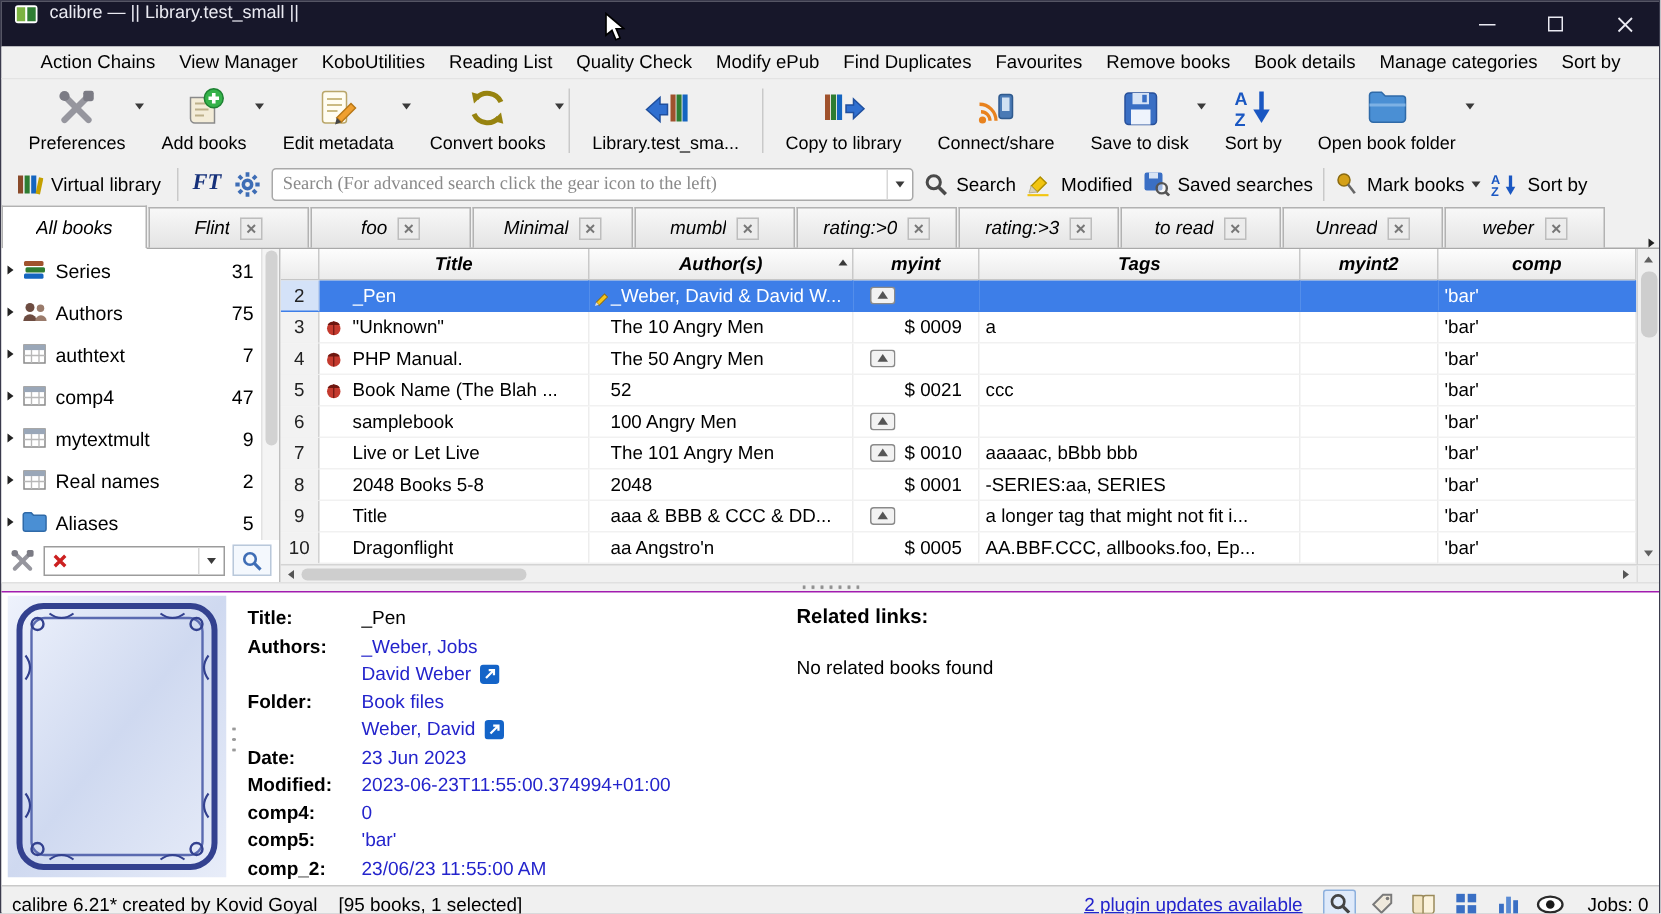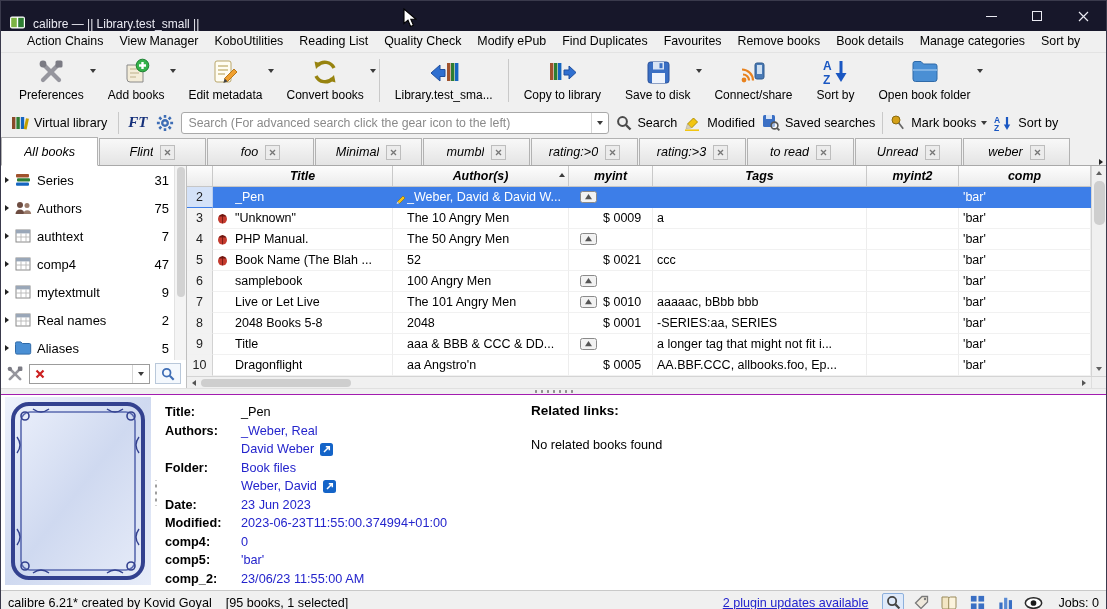--- a/index.html
+++ b/index.html
@@ -1,21 +1,21 @@
 <!DOCTYPE html>
 <html><head>
 <meta charset="utf-8">
 <style>
   * { margin:0; padding:0; box-sizing:border-box; }
   html,body { width:1107px; height:609px; overflow:hidden; }
   body { font-family:"Liberation Sans", sans-serif; font-size:12.5px; background:#f0f0f0; color:#000; }
   .window { width:1107px; height:609px; display:flex; flex-direction:column; border:1px solid #3a3a4c; position:relative; background:#f0f0f0; }
 
   
-  .titlebar { flex:0 0 30px; background:#17172a; color:#eaeaf2; display:flex; align-items:flex-end; }
+  .titlebar { flex:0 0 30px; background:#17172a; color:#eaeaf2; display:flex; align-items:flex-start; }
   .app-icon { width:17px; height:17px; margin:0 7px 0 8px; display:flex; }
   .title-text { font-size:12px; }
   .win-controls { margin-left:auto; display:flex; height:30px; }
   .win-btn { width:46px; display:flex; align-items:center; justify-content:center; }
   .min-glyph { width:11px; height:1px; background:#eaeaf2; }
   .max-glyph { width:10px; height:10px; border:1px solid #eaeaf2; }
 
   
   .menubar { flex:0 0 22px; background:#f0f0f0; display:flex; align-items:center; padding-left:18px; border-bottom:1px solid #e3e3e3; }
   .menu-item { padding:0 8px; font-size:12.4px; white-space:nowrap; line-height:21px; }
@@ -31,21 +31,21 @@
   .tri-up { width:0; height:0; border-left:3.6px solid transparent; border-right:3.6px solid transparent; border-bottom:4.2px solid #3a3a3a; display:inline-block; }
   .tri-right { width:0; height:0; border-top:3.6px solid transparent; border-bottom:3.6px solid transparent; border-left:4.4px solid #222; display:inline-block; }
   .tri-left { width:0; height:0; border-top:3.6px solid transparent; border-bottom:3.6px solid transparent; border-right:4.4px solid #555; display:inline-block; }
 
   
   .searchrow { flex:0 0 29px; background:#f0f0f0; display:flex; align-items:center; padding:0 6px; gap:7px; }
   .vl-btn { display:flex; align-items:center; gap:5px; font-size:12.6px; padding:2px 4px; }
   .srow-sep { width:1px; height:22px; background:#c9c9c9; }
   .ft-btn { font-family:"Liberation Serif", serif; font-weight:bold; font-style:italic; color:#15307a; font-size:15px; padding:0 2px; }
   .search-box { flex:1; max-width:428px; height:22px; background:#fff; border:1px solid #a9a9a9; border-radius:3px; display:flex; align-items:center; padding-left:6px; }
-  .search-box input { flex:1; border:none; outline:none; font-family:Liberation Sans, sans-serif; font-size:12.3px; color:#333; background:transparent; }
+  .search-box input { flex:1; border:none; outline:none; font-family:Liberation Serif, serif; font-size:12.3px; color:#333; background:transparent; }
   .search-box input::placeholder { color:#8a8a8a; }
   .combo-arrow { width:17px; height:100%; display:flex; align-items:center; justify-content:center; border-left:1px solid #d7d7d7; }
   .sr-btn { display:flex; align-items:center; gap:5px; font-size:12.6px; white-space:nowrap; }
 
   
   .tabrow { flex:0 0 29px; background:#f0f0f0; display:flex; align-items:flex-end; border-bottom:1px solid #a9a9a9; padding-left:0; }
   .tab { height:27px; display:flex; align-items:center; justify-content:center; gap:7px; border:1px solid #b2b2b2; border-bottom:none; background:linear-gradient(#f8f8f8,#e4e4e4); padding:0 8px; font-size:12.6px; width:107px; margin-right:1px;font-style:italic; }
   .tab.active { background:#fff; height:29px; width:97px; font-style:italic; position:relative; z-index:2; margin-bottom:-1px; border-bottom:1px solid #fff; }
   .tab-close { width:15px; height:15px; border:1px solid #bdbdbd; background:#ececec; display:flex; align-items:center; justify-content:center; flex:0 0 15px; }
   .tab-label { overflow:hidden; white-space:nowrap; text-overflow:ellipsis; }
@@ -245,39 +245,39 @@
             <rect x="7" y="5" width="3.4" height="17" fill="#2e7d32"></rect>
             <rect x="11" y="5" width="3.4" height="17" fill="#1565c0"></rect>
             <path d="M17 12 h5 v-4 l7 6.5 -7 6.5 v-4 h-5 Z" fill="#2f6fd0" stroke="#1f4f9e"></path>
           </svg>
       </span>
       <span class="tlabel">Copy to library</span>
     </div>
     <div class="tbtn">
       <span class="ticon">
         <svg width="28" height="28" viewBox="0 0 28 28">
+            <rect x="16" y="5" width="9" height="16" rx="2" fill="#4a7ab5" stroke="#2f5a8e"></rect>
+            <rect x="18" y="7" width="5" height="9" fill="#cfe0f2"></rect>
+            <circle cx="5" cy="22" r="2.4" fill="#e8821e"></circle>
+            <path d="M4 16.5 a6 6 0 0 1 6 6 M3 11.5 a11 11 0 0 1 11 11" fill="none" stroke="#e8821e" stroke-width="2.2"></path>
+          </svg>
+      </span>
+      <span class="tlabel">Connect/share</span>
+    </div>
+    <div class="tbtn">
+      <span class="ticon">
+        <svg width="28" height="28" viewBox="0 0 28 28">
             <rect x="4" y="4" width="21" height="21" rx="2.5" fill="#3a6fc4" stroke="#28509a"></rect>
             <rect x="9" y="4" width="11" height="7.5" fill="#d8e4f5"></rect>
             <rect x="15.5" y="5.2" width="3" height="5" fill="#3a6fc4"></rect>
             <rect x="8" y="15" width="13" height="10" fill="#eef3fc"></rect>
           </svg>
       </span>
       <span class="tarrow tri-down"></span>
       <span class="tlabel">Save to disk</span>
-    </div>
-    <div class="tbtn">
-      <span class="ticon">
-        <svg width="28" height="28" viewBox="0 0 28 28">
-            <rect x="16" y="5" width="9" height="16" rx="2" fill="#4a7ab5" stroke="#2f5a8e"></rect>
-            <rect x="18" y="7" width="5" height="9" fill="#cfe0f2"></rect>
-            <circle cx="5" cy="22" r="2.4" fill="#e8821e"></circle>
-            <path d="M4 16.5 a6 6 0 0 1 6 6 M3 11.5 a11 11 0 0 1 11 11" fill="none" stroke="#e8821e" stroke-width="2.2"></path>
-          </svg>
-      </span>
-      <span class="tlabel">Connect/share</span>
     </div>
     <div class="tbtn">
       <span class="ticon">
         <svg width="28" height="28" viewBox="0 0 28 28">
             <text x="2" y="12" font-size="12" font-weight="bold" fill="#1a57c2" font-family="Liberation Sans, sans-serif">A</text>
             <text x="2" y="26" font-size="12" font-weight="bold" fill="#1a57c2" font-family="Liberation Sans, sans-serif">Z</text>
             <path d="M20 3 v14" stroke="#1a57c2" stroke-width="3"></path>
             <path d="M14.5 15 L20 24 L25.5 15 Z" fill="#1a57c2"></path>
           </svg>
       </span>
@@ -834,21 +834,21 @@
     <div class="v-handle">
         <div class="vdots"></div>
       </div>
     <div class="dfields">
       <div class="df-row">
           <span class="df-label">Title:</span>
           <span class="df-value plain">_Pen</span>
         </div>
       <div class="df-row">
           <span class="df-label">Authors:</span>
-          <span class="df-value">_Weber, Real</span>
+          <span class="df-value">_Weber, Jobs</span>
         </div>
       <div class="df-row">
           <span class="df-label"></span>
           <span class="df-value">David Weber</span>
         <span class="ext-link">
             <svg width="13" height="13" viewBox="0 0 13 13">
               <rect width="13" height="13" rx="2.5" fill="#1464c8"></rect>
               <path d="M4 9 L9 4 M5.8 3.7 H9.3 V7.2" stroke="#fff" stroke-width="1.5" fill="none"></path>
             </svg>
           </span>

